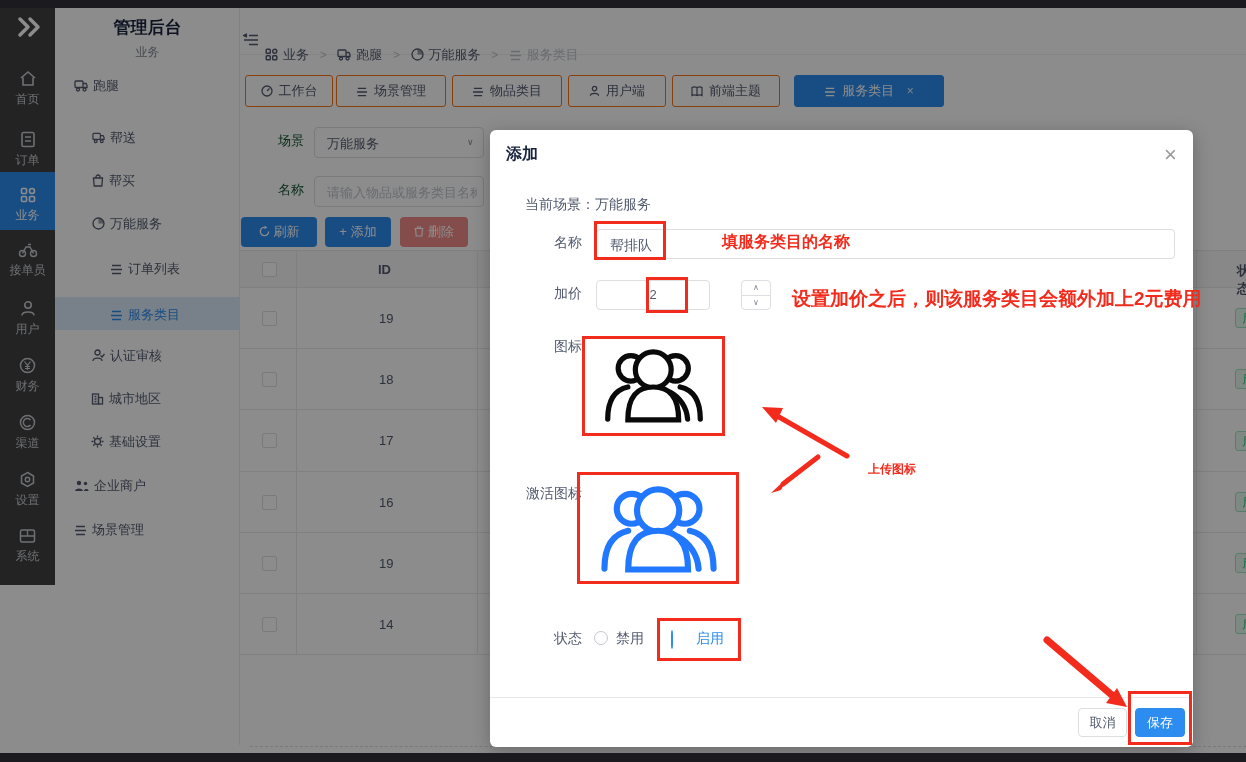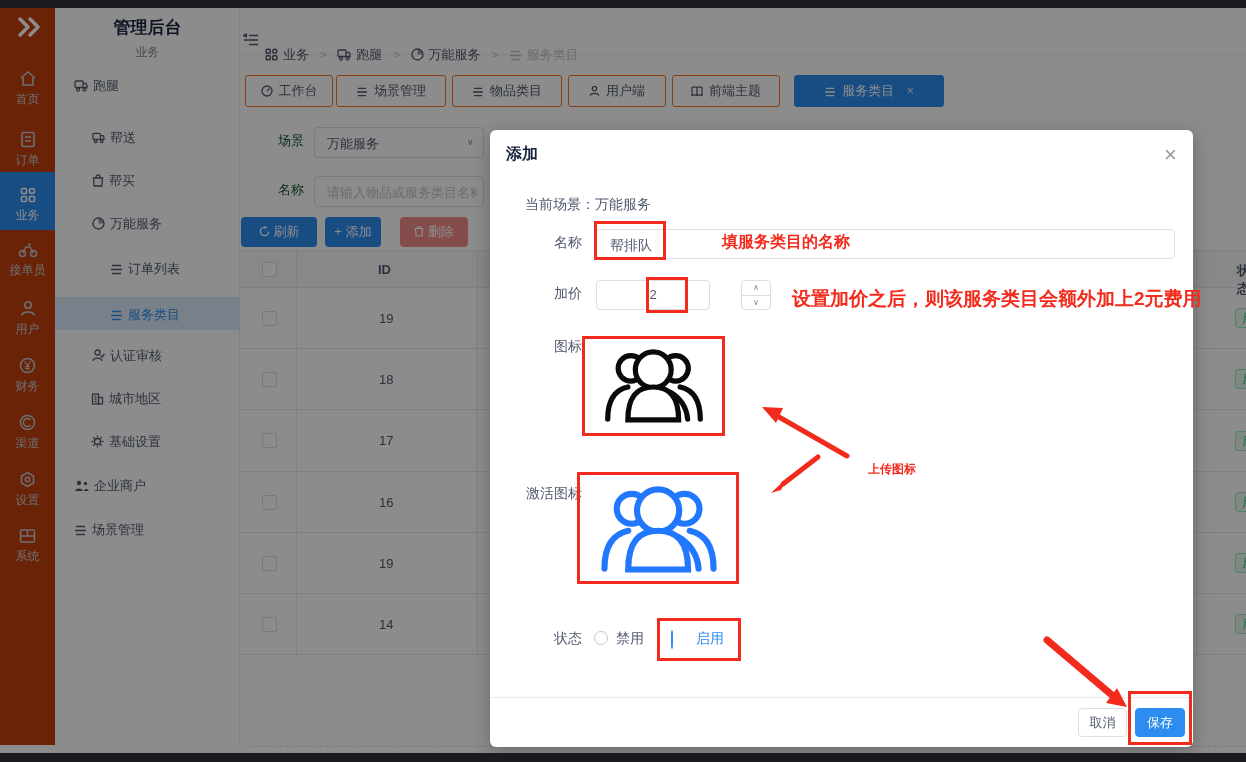--- a/index.html
+++ b/index.html
@@ -2,21 +2,21 @@
 <html><head>
 <meta charset="utf-8">
 <style>
   html,body{margin:0;padding:0;background:#2b2b2b;}
   *{box-sizing:border-box;}
   #app{position:relative;width:1246px;height:762px;background:#fff;overflow:hidden;
        font-family:"Liberation Sans",sans-serif;-webkit-font-smoothing:antialiased;}
   .abs{position:absolute;}
   .bar-dark{background:#1b1b1f;z-index:40;}
   
-  #iconbar{left:0;top:8;width:55px;height:745px;background:#c2410c;z-index:1;}
+  #iconbar{left:0;top:8;width:55px;height:585px;background:#404040;z-index:1;}
   .rail-item{width:55px;text-align:center;color:#c8cbd3;}
   .rail-item .lbl{font-size:12px;display:block;}
   .rail-active{background:#2d8cf0;color:#fff;}
   .rail-icon{display:inline-block;}
   
   #sidebar{left:55px;top:8;width:185px;height:745px;background:#fff;border-right:1px solid #ececec;z-index:1;}
   .sb-title{width:185px;text-align:center;font-size:17px;color:#17233d;font-weight:600;}
   .sb-sub{width:185px;text-align:center;font-size:12px;color:#808695;}
   .mi{font-size:13px;color:#515a6e;white-space:nowrap;}
   .mi-active-band{left:0;width:185px;height:33px;background:#dbeafa;}
@@ -356,21 +356,21 @@
     <div class="abs inp" style="left:74px;top:168px;width:170px;height:31px;">
       <span class="abs placeholder" style="left:12px;top:7px;white-space:nowrap;overflow:hidden;width:150px;">请输入物品或服务类目名称</span>
     </div>
 
     <div class="abs btn btn-blue" style="left:1px;top:209px;width:76px;height:30px;line-height:30px;">
       <span style="margin-right:4px;"><svg width="11" height="11" viewBox="0 0 12 12" style="vertical-align:-1px;">
             <path d="M10.5 6 A4.5 4.5 0 1 1 6 1.5" fill="none" stroke="#fff" stroke-width="1.5"></path>
             <path d="M6 -0.5 L9 1.5 L6 3.5 Z" fill="#fff"></path>
           </svg></span><span>刷新</span>
     </div>
-    <div class="abs btn btn-blue" style="left:85px;top:209px;width:56px;height:30px;line-height:30px;">
+    <div class="abs btn btn-blue" style="left:85px;top:209px;width:66px;height:30px;line-height:30px;">
       <span style="margin-right:4px;">+</span><span>添加</span>
     </div>
     <div class="abs btn btn-del" style="left:160px;top:209px;width:68px;height:30px;line-height:30px;">
       <span style="margin-right:4px;"><svg width="10" height="11" viewBox="0 0 10 11" style="vertical-align:-1px;">
             <g fill="none" stroke="#fff" stroke-width="1.2">
               <path d="M0.5 2.5 H9.5 M3.5 2.5 V1 H6.5 V2.5"></path>
               <path d="M1.5 2.5 L2.2 10 H7.8 L8.5 2.5"></path>
             </g>
           </svg></span><span>删除</span>
     </div>

